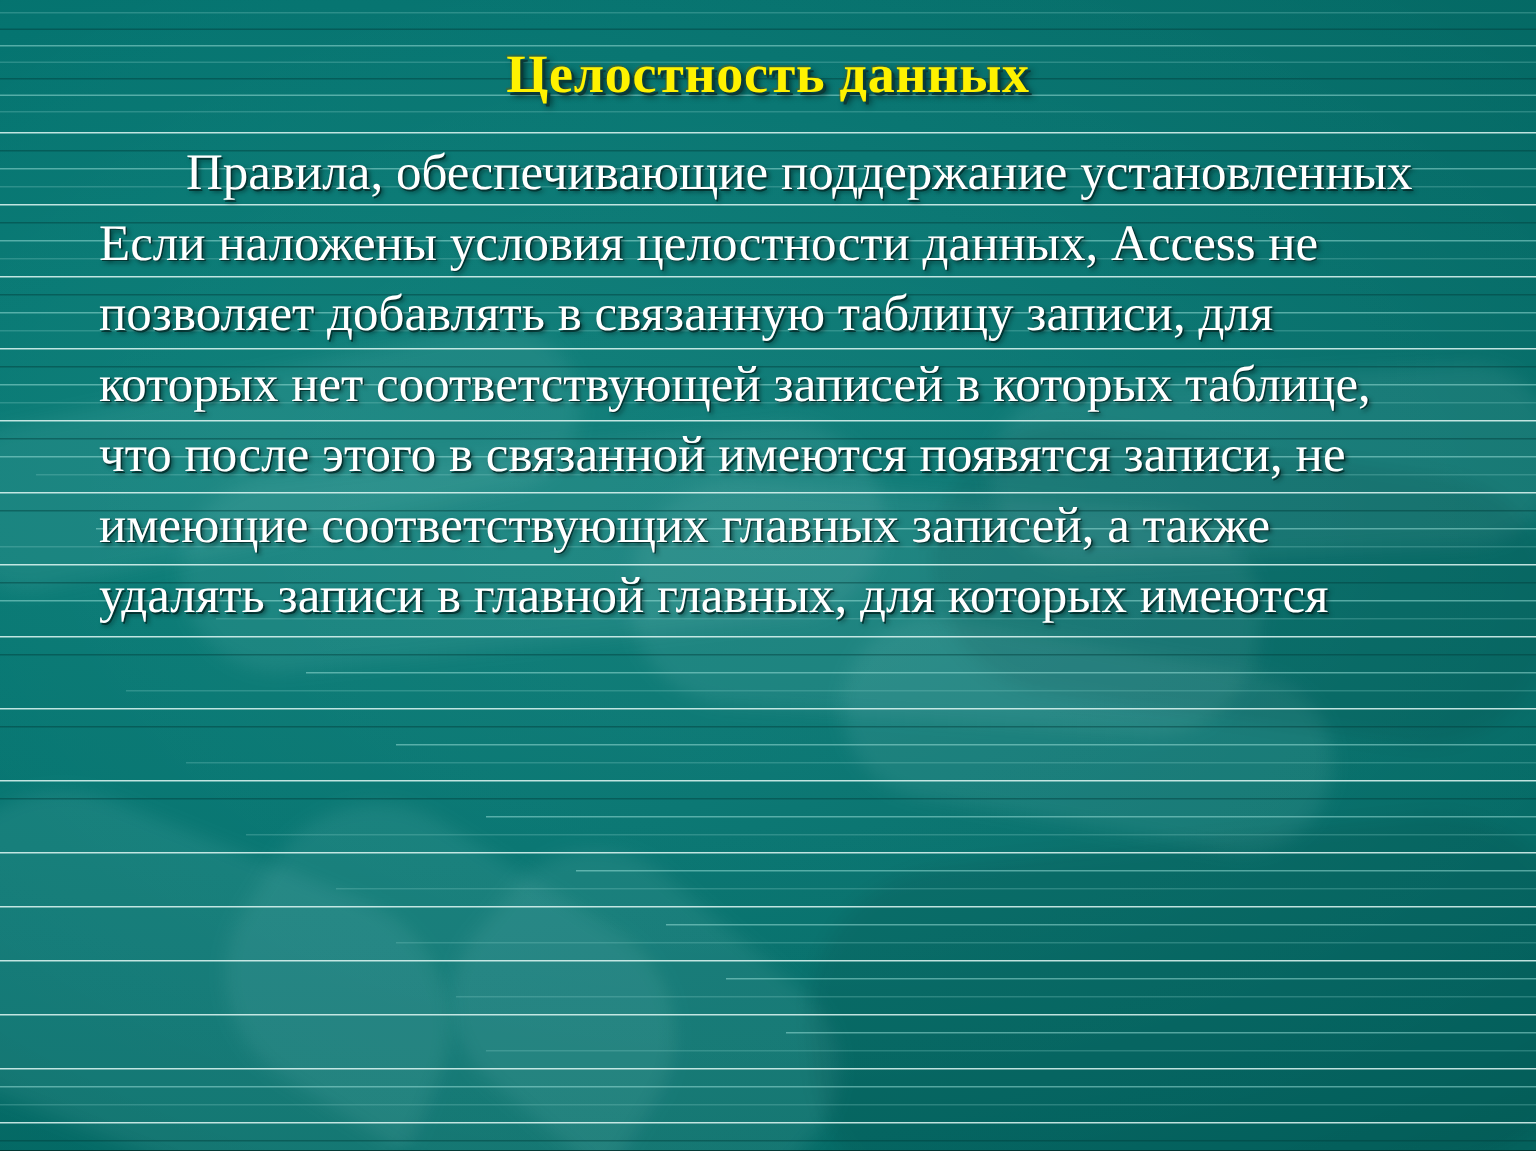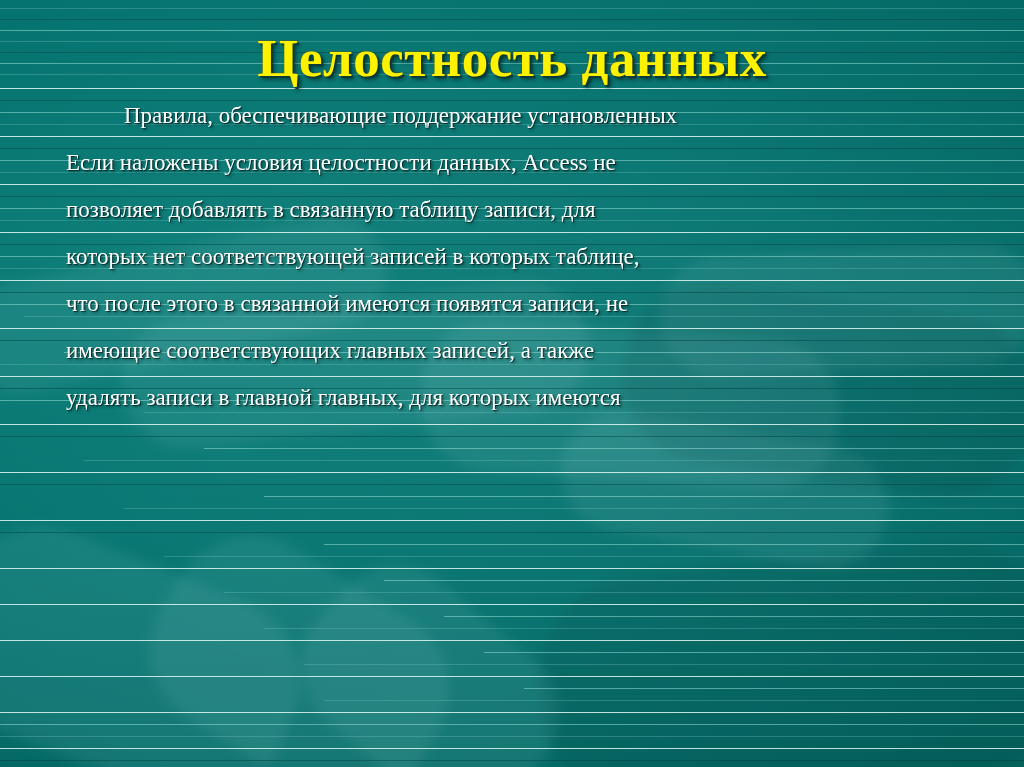--- a/index.html
+++ b/index.html
@@ -67,37 +67,37 @@
     position: absolute;
     inset: 0;
   }
 
   #slide-title {
     position: absolute;
     top: 28px;
     left: 0;
     width: 100%;
     text-align: center;
-    font-size: 53px;
+    font-size: 36px;
     font-weight: bold;
     color: #FFF200;
     letter-spacing: 0.5px;
     text-shadow:
        2px 2px 0 #0b3a38,
        3px 3px 4px rgba(0,25,24,0.75),
       -1px -1px 0 rgba(120,90,0,0.35);
     white-space: nowrap;
   }
 
   #body-text {
     position: absolute;
     top: 92px;
     left: 8px;
     width: 1008px;
-    font-size: 23px;
+    font-size: 34px;
     line-height: 47px;
     color: #ffffff;
     text-align: left;
     text-shadow:
       1px 1px 0 rgba(2,46,44,0.85),
       2px 2px 3px rgba(0,22,21,0.55);
   }
   #body-text .para {
     margin: 0;
     text-indent: 58px;

